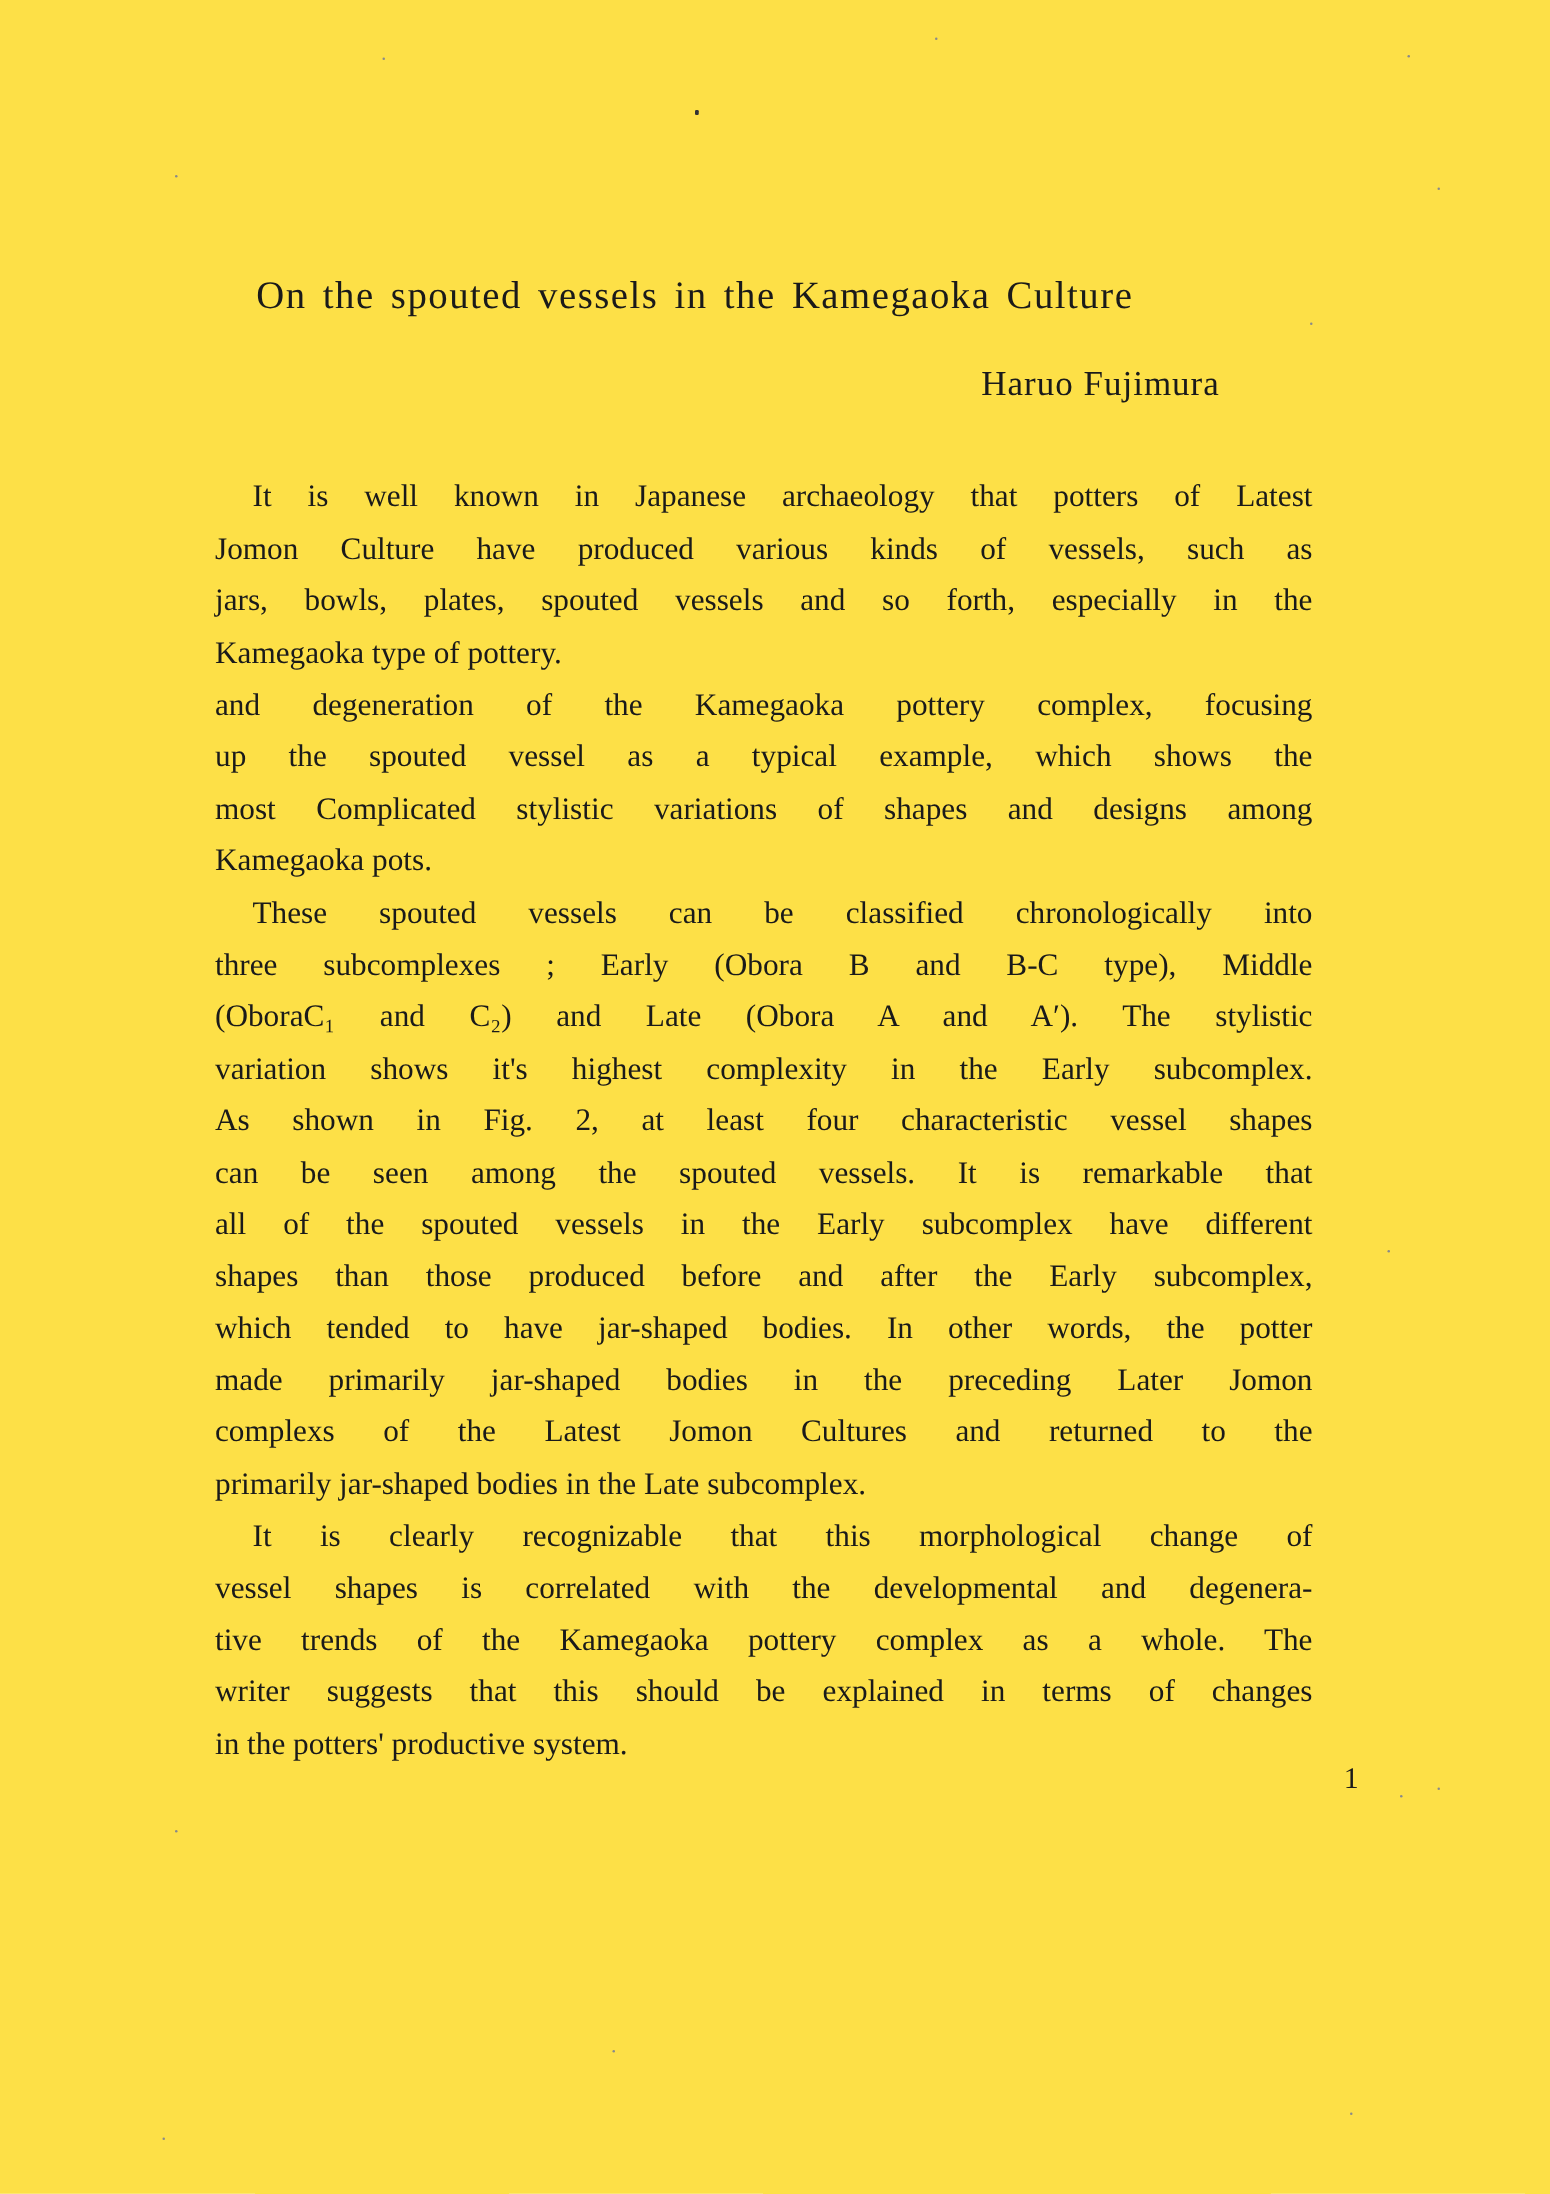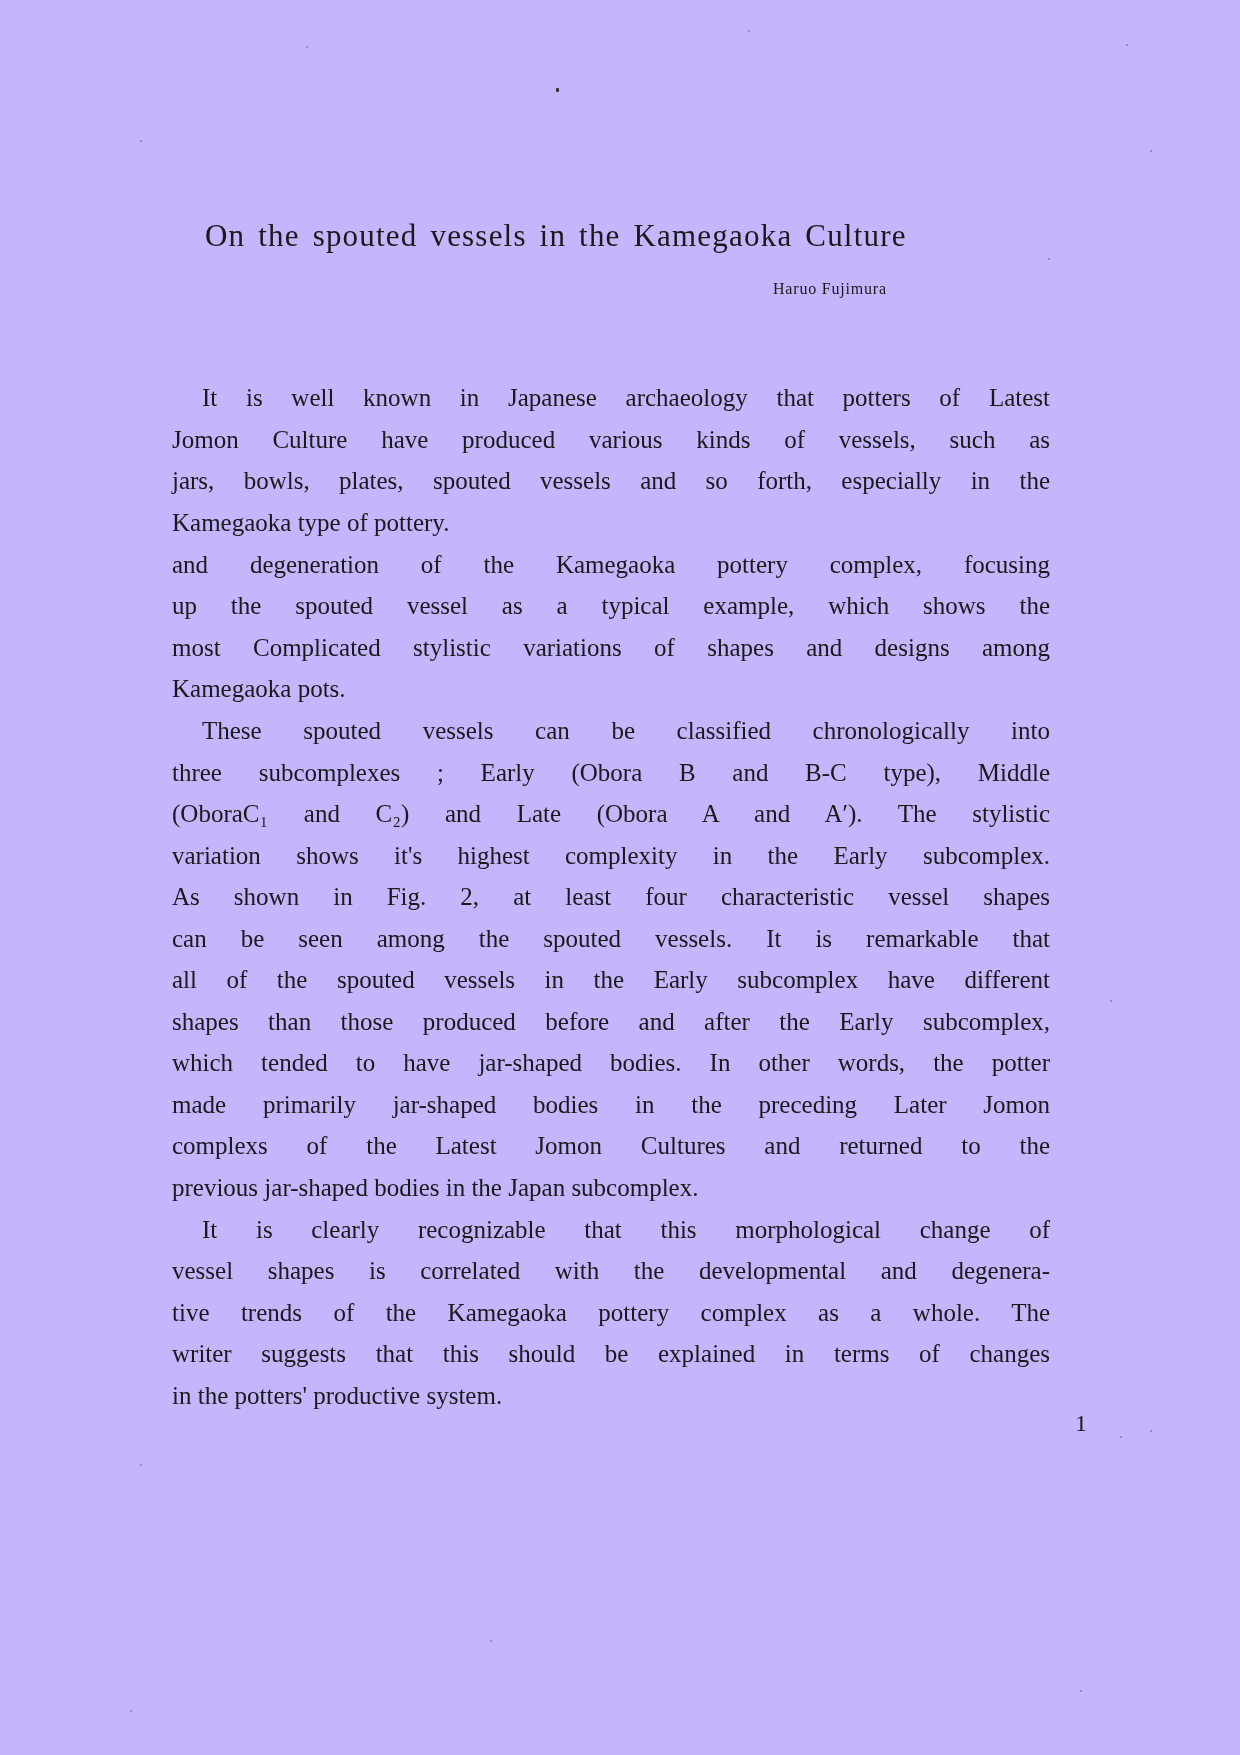--- a/index.html
+++ b/index.html
@@ -11,43 +11,43 @@
       width: 1240px;
       height: 1755px;
       position: relative;
       overflow: hidden;
       font-family: "Liberation Serif", "DejaVu Serif", serif;
       color: #1a1a1a;
     }
     .page {
       position: absolute;
       inset: 0;
-      background: #c4b5fd;
+      background: #fde047;
       padding-left: 15px;
     }
     .title {
       position: absolute;
       left: 205px;
       top: 218px;
       width: 820px;
       font-size: 31px;
       letter-spacing: 1.2px;
       word-spacing: 4px;
       white-space: nowrap;
       margin: 0;
       font-weight: normal;
     }
     .author {
       position: absolute;
       left: 773px;
       top: 280px;
-      font-size: 16px;
+      font-size: 28px;
       letter-spacing: 0.8px;
       white-space: nowrap;
-      margin: 0;
+      margin: 12px;
     }
     .body {
       position: absolute;
       left: 172px;
       top: 377px;
       width: 878px;
       font-size: 25px;
     }
     .para {
       margin: 0 0 0.5px 0;
@@ -109,21 +109,21 @@
       <span class="line">three subcomplexes ; Early (Obora B and B-C type), Middle</span>
       <span class="line">(OboraC₁ and C₂) and Late (Obora A and A′). The stylistic</span>
       <span class="line">variation shows it's highest complexity in the Early subcomplex.</span>
       <span class="line">As shown in Fig. 2, at least four characteristic vessel shapes</span>
       <span class="line">can be seen among the spouted vessels. It is remarkable that</span>
       <span class="line">all of the spouted vessels in the Early subcomplex have different</span>
       <span class="line">shapes than those produced before and after the Early subcomplex,</span>
       <span class="line">which tended to have jar-shaped bodies. In other words, the potter</span>
       <span class="line">made primarily jar-shaped bodies in the preceding Later Jomon</span>
       <span class="line">complexs of the Latest Jomon Cultures and returned to the</span>
-      <span class="line last">previous jar-shaped bodies in the Japan subcomplex.</span>
+      <span class="line last">primarily jar-shaped bodies in the Late subcomplex.</span>
     </p>
 
     <p class="para">
       <span class="line indent">It is clearly recognizable that this morphological change of</span>
       <span class="line">vessel shapes is correlated with the developmental and degenera-</span>
       <span class="line">tive trends of the Kamegaoka pottery complex as a whole. The</span>
       <span class="line">writer suggests that this should be explained in terms of changes</span>
       <span class="line last">in the potters' productive system.</span>
     </p>
 

